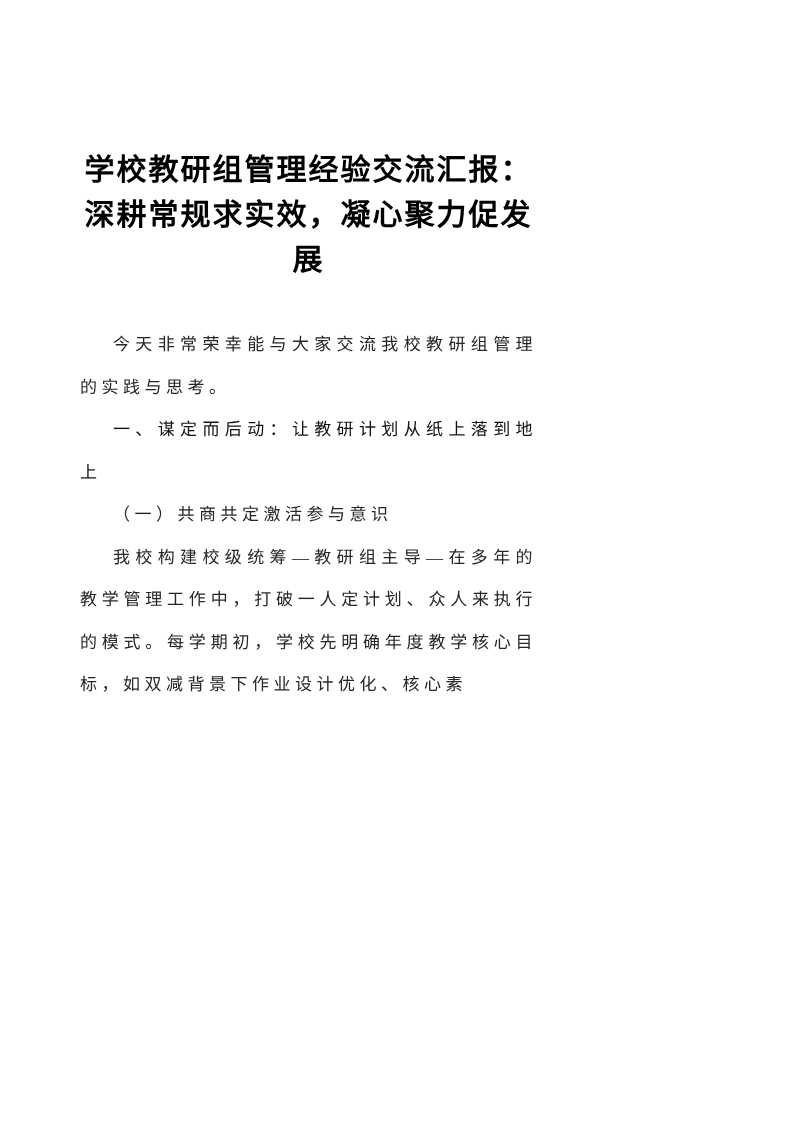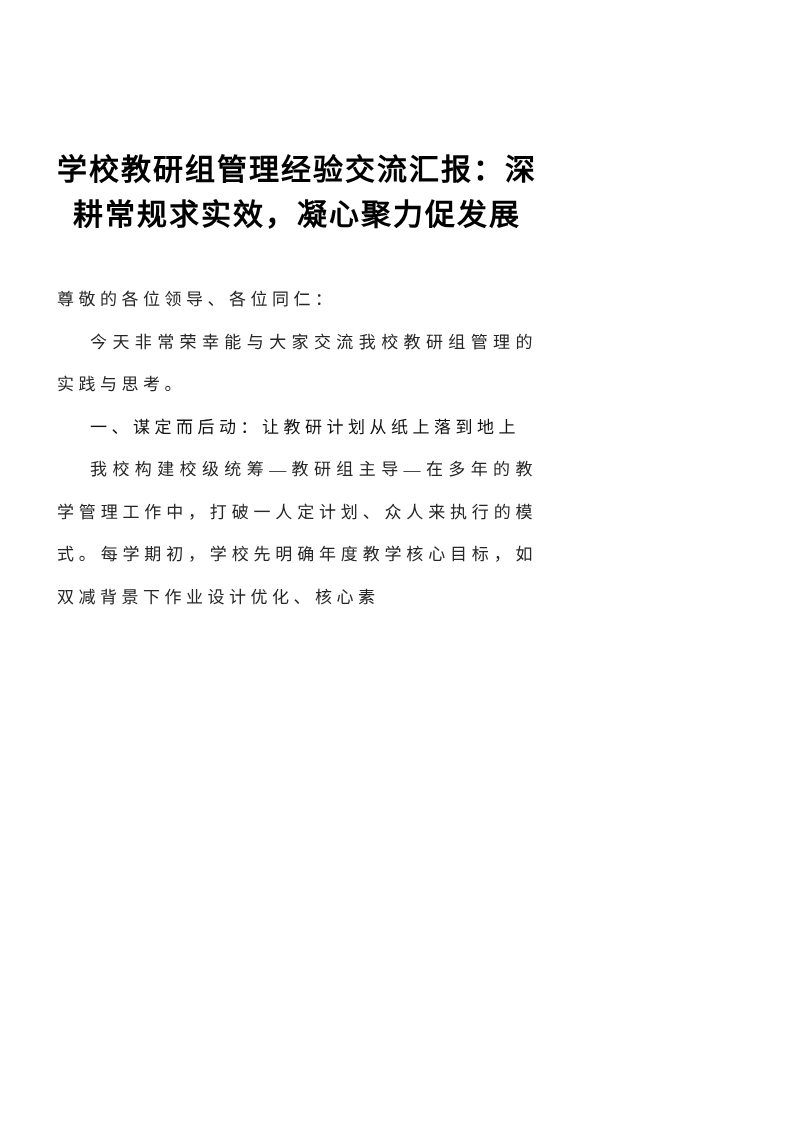--- a/index.html
+++ b/index.html
@@ -6,21 +6,21 @@
     margin: 0;
     padding: 0;
     background: #ffffff;
   }
   .page {
     position: relative;
     width: 643px;
     height: 1122px;
     background: #ffffff;
     box-sizing: border-box;
-    padding: 147px 106px 40px 57px;
+    padding: 147px 106px 40px 80px;
     overflow: hidden;
     font-family: "Liberation Serif", "DejaVu Serif", serif;
   }
   .doc-title {
     margin: 0 0 42px 0;
     font-size: 30px;
     font-weight: 700;
     line-height: 45px;
     letter-spacing: 2px;
     text-align: center;
@@ -46,18 +46,18 @@
     font-weight: 400;
     color: #111111;
   }
 </style>
 </head>
 <body>
 
 <div class="page">
   <h1 class="doc-title">学校教研组管理经验交流汇报：深耕常规求实效，凝心聚力促发展</h1>
   <div class="doc-body" id="doc-body">
-      <p class="salutation">尊敬的各位领导、各位同仁：</p>
       <p class="body">今天非常荣幸能与大家交流我校教研组管理的实践与思考。</p>
       <p class="heading1">一、谋定而后动：让教研计划从纸上落到地上</p>
+      <p class="heading2">（一）共商共定激活参与意识</p>
       <p class="body">我校构建校级统筹—教研组主导—在多年的教学管理工作中，打破一人定计划、众人来执行的模式。每学期初，学校先明确年度教学核心目标，如双减背景下作业设计优化、核心素</p>
     </div>
 </div>
 
 </body></html>

